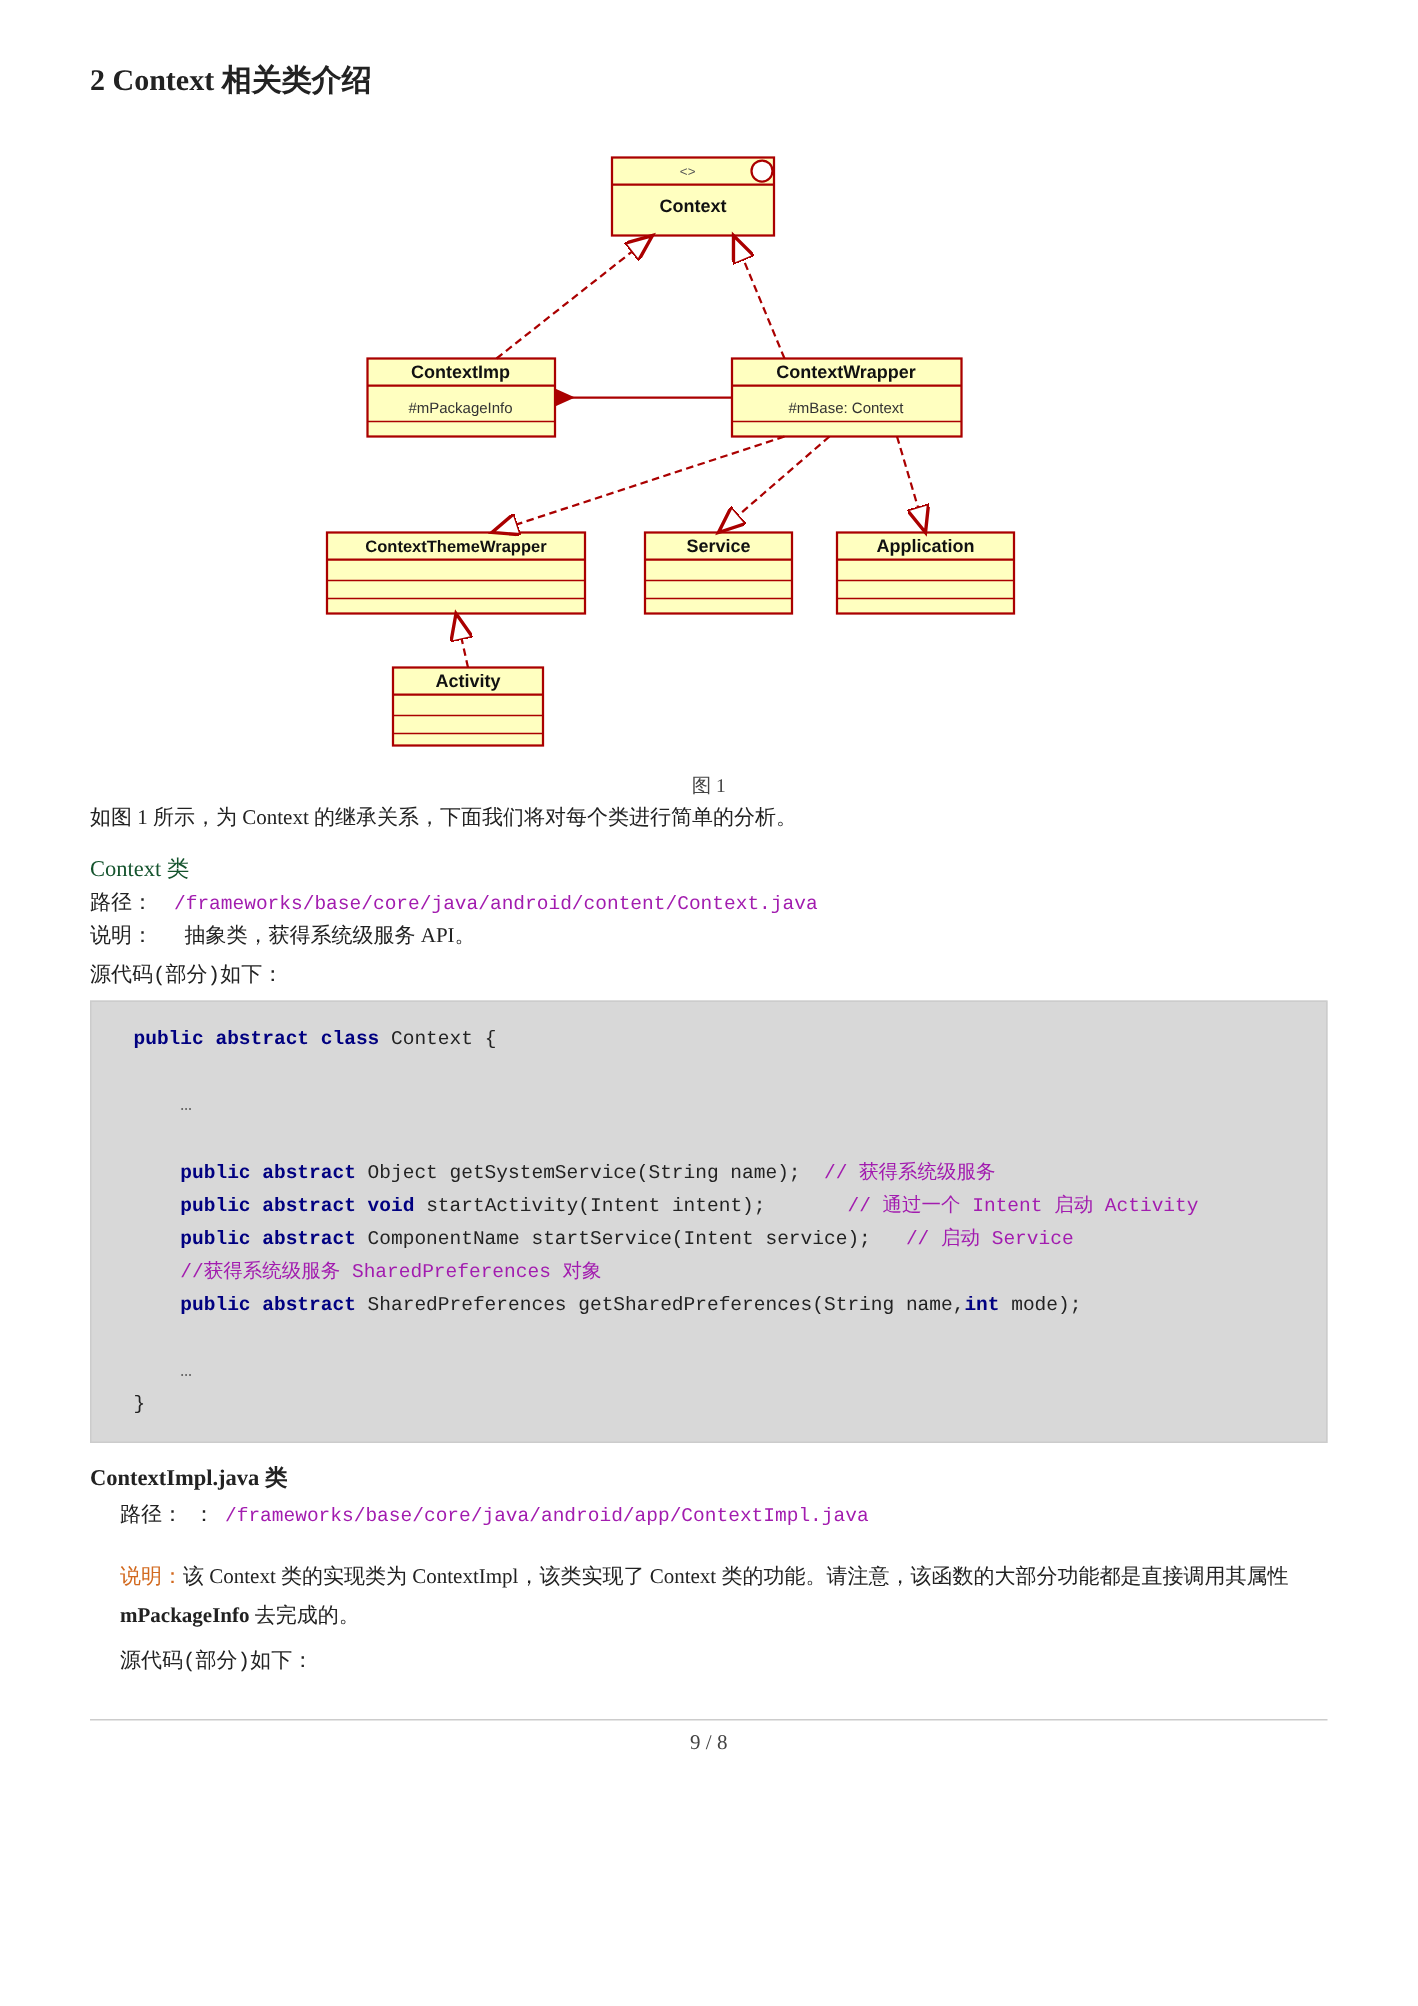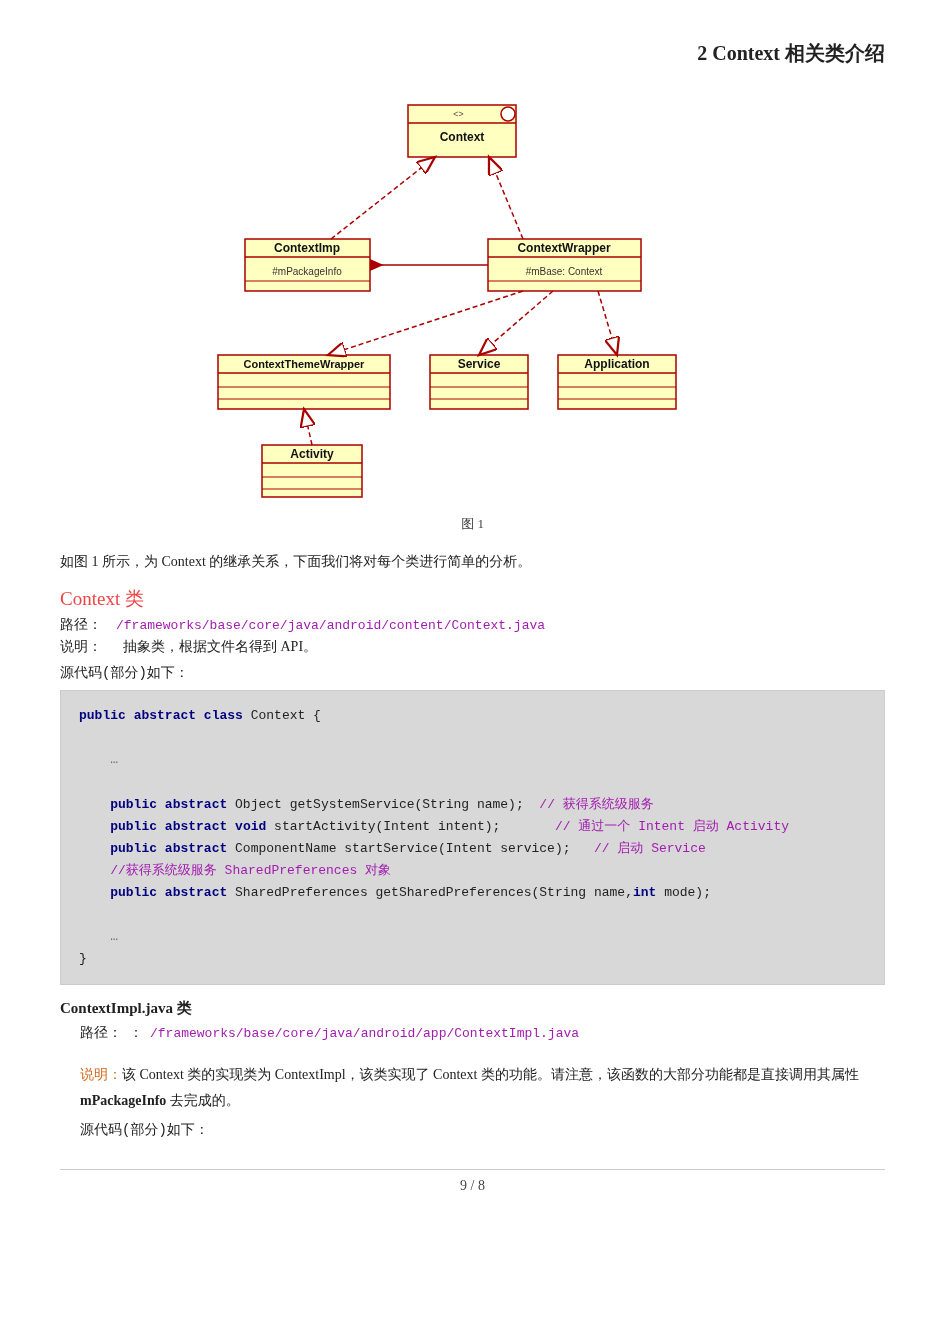--- a/index.html
+++ b/index.html
@@ -10,41 +10,39 @@
       color: #222;
       padding: 40px 60px;
       width: 945px;
       min-height: 1337px;
     }
     h2 {
       font-size: 20px;
       font-weight: bold;
       margin-bottom: 30px;
       color: #222;
-      text-align: right;
     }
 
     
     .uml-diagram {
       display: flex;
       justify-content: center;
       margin: 10px 0 8px 0;
     }
 
     .fig-caption {
       text-align: center;
       font-size: 13px;
       color: #444;
-      margin-bottom: 16px;
     }
 
     
     .section-title {
-      color: #ef4444;
-      font-size: 19px;
+      color: #14532d;
+      font-size: 15px;
       margin: 12px 0 4px 0;
     }
     .path-line {
       font-size: 14px;
       margin: 4px 0 4px 0;
       color: #222;
     }
     .path-line a, .path-line span.path {
       color: #a21caf;
       font-family: "Courier New", monospace;
@@ -56,21 +54,21 @@
     }
     .source-label {
       font-size: 14px;
       margin: 4px 0 4px 0;
       font-family: Liberation Mono, monospace;
     }
     
     .code-block {
       background: #d8d8d8;
       border: 1px solid #ccc;
-      padding: 14px 18px;
+      padding: 14px 28px;
       font-family: "Courier New", monospace;
       font-size: 13px;
       color: #222;
       margin: 8px 0 14px 0;
       line-height: 1.7;
     }
     .code-block .kw {
       color: #000080;
       font-weight: bold;
     }
@@ -187,21 +185,21 @@
 
 <p class="path-line">
   <span>路径：</span>
   &nbsp;&nbsp;
   <span class="path">/frameworks/base/core/java/android/content/Context.java</span>
 </p>
 
 <p class="desc-line">
   <span>说明：</span>
   &nbsp;&nbsp;&nbsp;&nbsp;
-  <span>抽象类，根据文件名得到 API。</span>
+  <span>抽象类，获得系统级服务 API。</span>
 </p>
 
 <p class="source-label">源代码(部分)如下：</p>
 
 <div class="code-block">
   <span class="kw">public</span> <span class="kw">abstract</span> <span class="kw">class</span> Context {<br>
   <br>
   &nbsp;&nbsp;&nbsp;&nbsp;<span class="ellipsis">…</span><br>
   <br>
   &nbsp;&nbsp;&nbsp;&nbsp;<span class="kw">public</span> <span class="kw">abstract</span> Object getSystemService(String name); &nbsp;<span class="comment">// 获得系统级服务</span><br>

